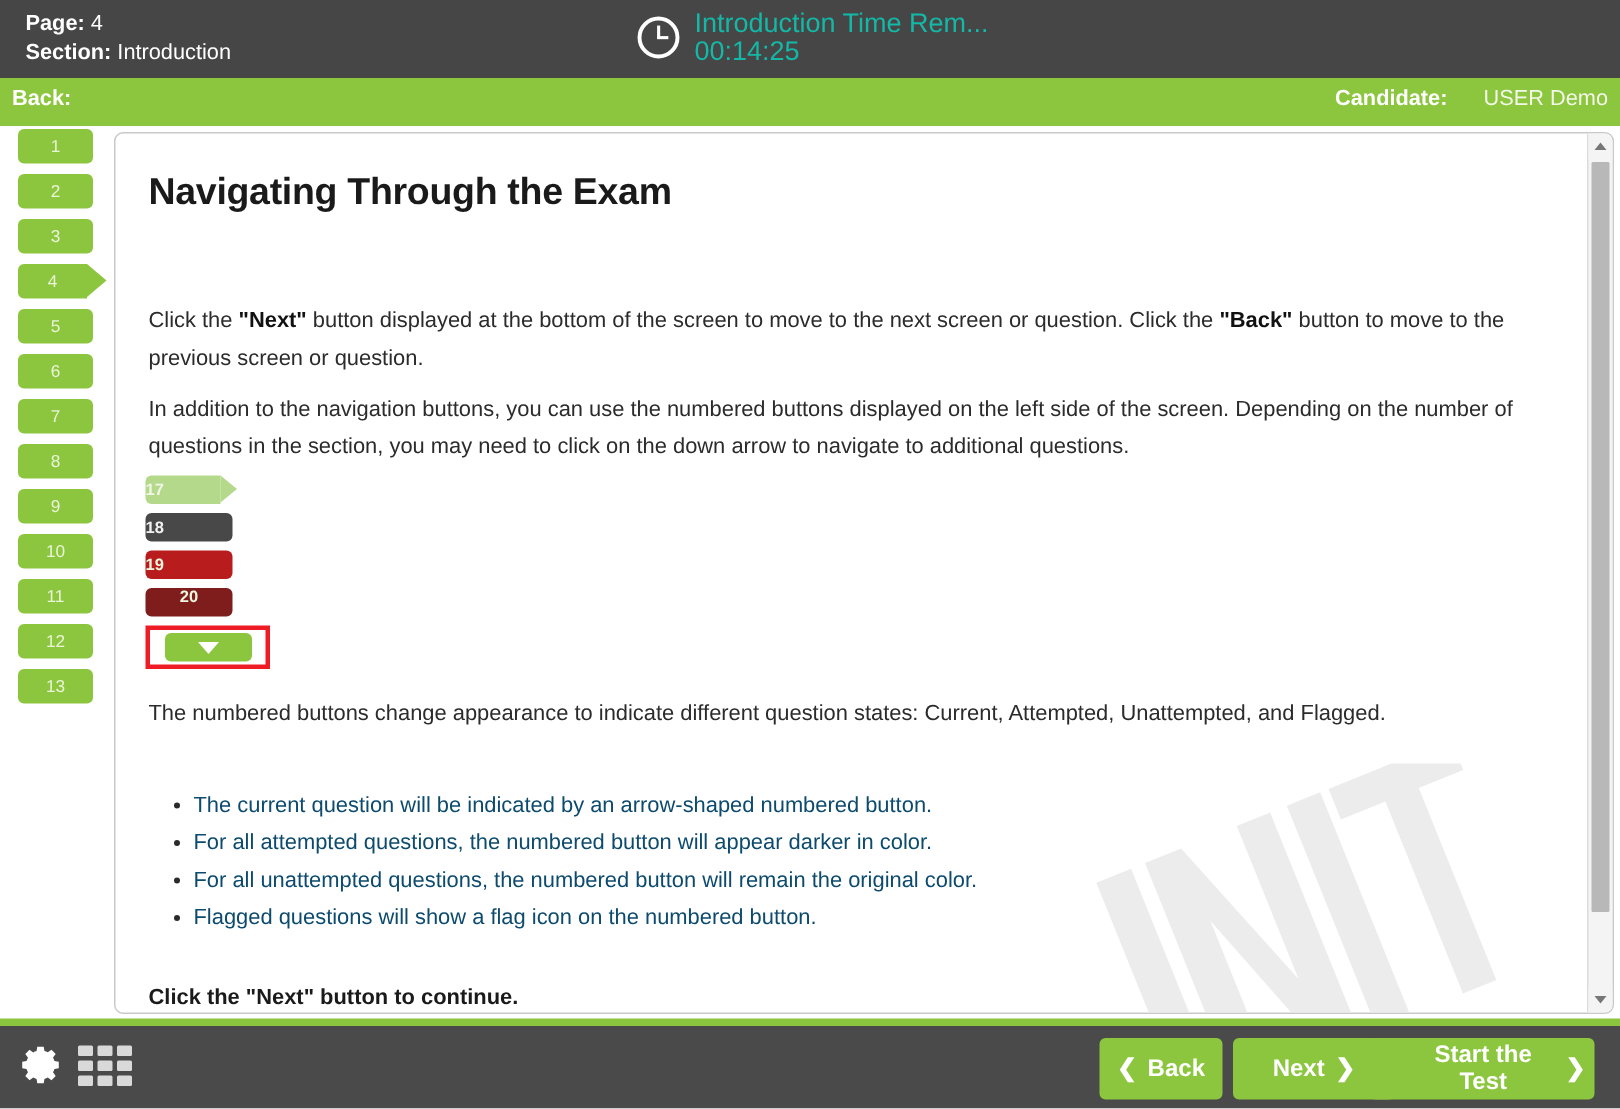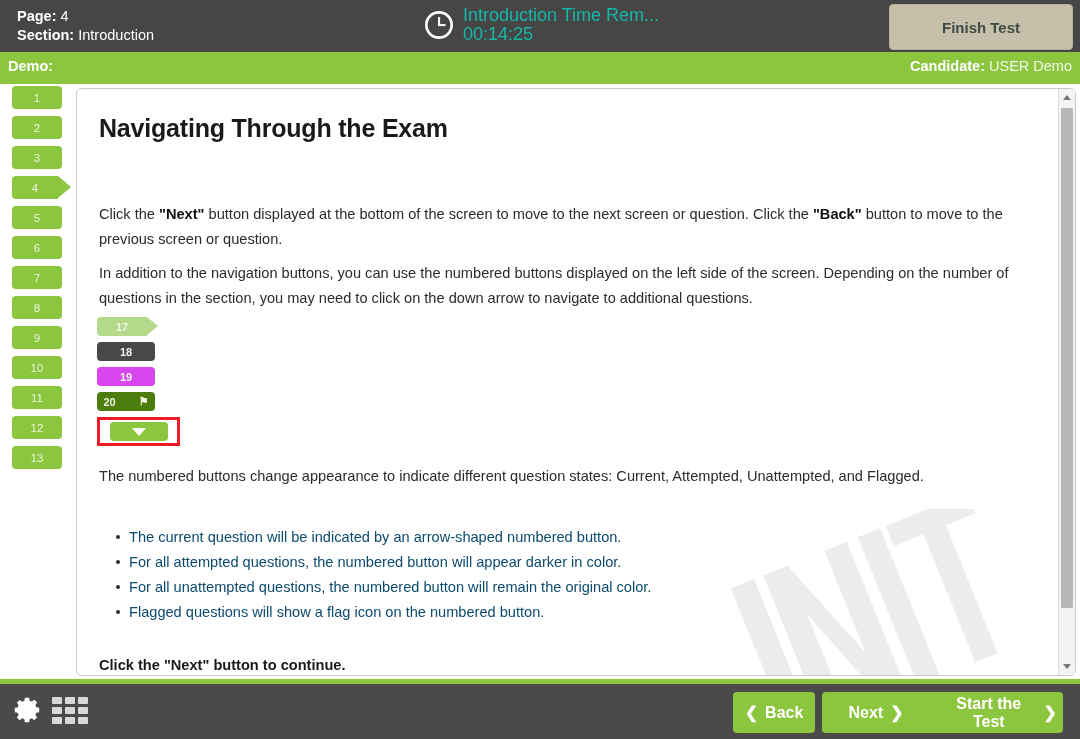--- a/index.html
+++ b/index.html
@@ -57,21 +57,21 @@
   }
   .green-bar .test-label {
     position: absolute; left: 8px; top: 6px;
     font-size: 14.5px; font-weight: bold;
   }
   .green-bar .cand {
     position: absolute; right: 8px; top: 6px;
     font-size: 14.5px;
   }
   .green-bar .cand b { font-weight: bold; }
-  .green-bar .cand span { font-weight: normal; color: #f2f7e8; }
+  .green-bar .cand span { font-weight: normal; color: #f2f7e8; margin-left: 20px; }
 
   
   .sidebar {
     position: absolute; left: 0; top: 86px;
     width: 76px; height: 590px;
     background: #ffffff;
   }
   .qbtn {
     position: relative;
     width: 50px; height: 23px;
@@ -148,40 +148,41 @@
     position: absolute; left: 18px; top: 228px;
     width: 180px;
   }
   .sbtn {
     position: relative;
     width: 58px; height: 19px;
     margin-bottom: 6px;
     border-radius: 4px;
     font-size: 11px; font-weight: bold;
     color: #ffffff;
-    display: flex; align-items: center; justify-content: center;
+    display: flex; align-items: center; 
     box-sizing: border-box;
   }
   .sbtn.cur {
     background: #b4d98a; color: #f0f7e5;
     width: 50px; border-radius: 4px 0 0 4px;
   }
   .sbtn.cur::after {
     content: "";
     position: absolute; right: -11px; top: 0;
     width: 0; height: 0;
     border-top: 9.5px solid transparent;
     border-bottom: 9.5px solid transparent;
     border-left: 11px solid #b4d98a;
   }
   .sbtn.att { background: #484848; color: #f0f0f0; }
-  .sbtn.unatt { background: #d946ef; color: #eef7e0; }
+  .sbtn.unatt { background: #b91c1c; color: #eef7e0; }
   .sbtn.flagged {
-    background: #4d7c0f; color: #eef7e0;
+    background: #7f1d1d; color: #eef7e0;
     gap: 23px;
+    flex-direction: column;
   }
   .flag-glyph { font-size: 11px; line-height: 1; }
 
   .downarrow-box {
     position: relative;
     margin-top: 2px;
     width: 83px; height: 29px;
     border: 3px solid #ee1c25;
     box-sizing: border-box;
     display: flex; align-items: center; justify-content: center;
@@ -325,25 +326,24 @@
         <circle cx="16" cy="16" r="13.5" fill="none" stroke="#ffffff" stroke-width="2.8"></circle>
         <rect x="15" y="7.5" width="2.2" height="9.5" fill="#ffffff"></rect>
         <rect x="15" y="15" width="8" height="2.2" fill="#ffffff"></rect>
       </svg>
       <div class="timer-texts">
         <div>Introduction Time Rem...</div>
         <div>00:14:25</div>
       </div>
     </div>
 
-    <div class="finish-btn">Finish Test</div>
   </div>
 
   <div class="green-bar">
-    <div class="test-label">Demo:</div>
+    <div class="test-label">Back:</div>
     <div class="cand">
       <b>Candidate</b><b>: </b><span>USER Demo</span>
     </div>
   </div>
 
   <div class="sidebar" id="sidebar">
       <div class="qbtn">
         <span>1</span>
       </div>
       <div class="qbtn">

